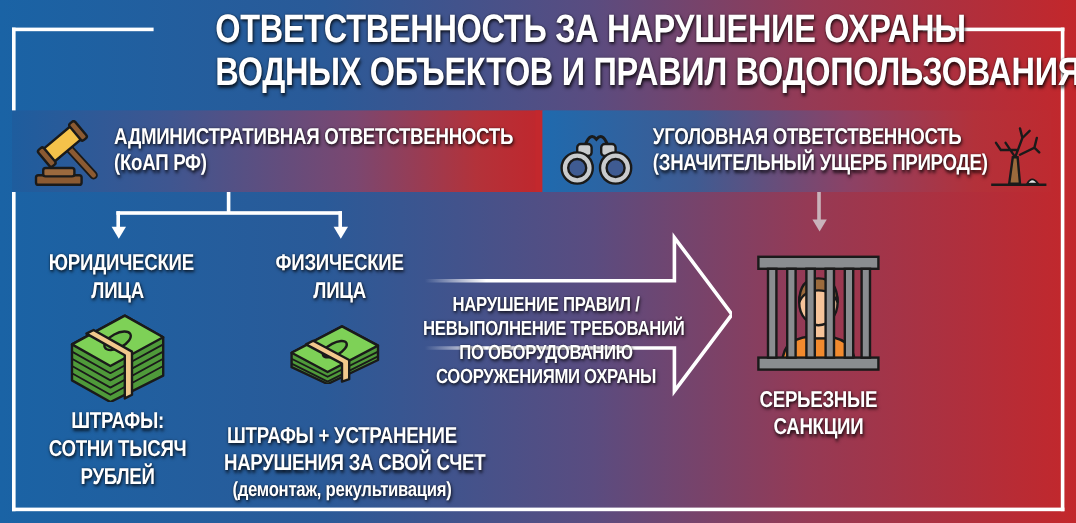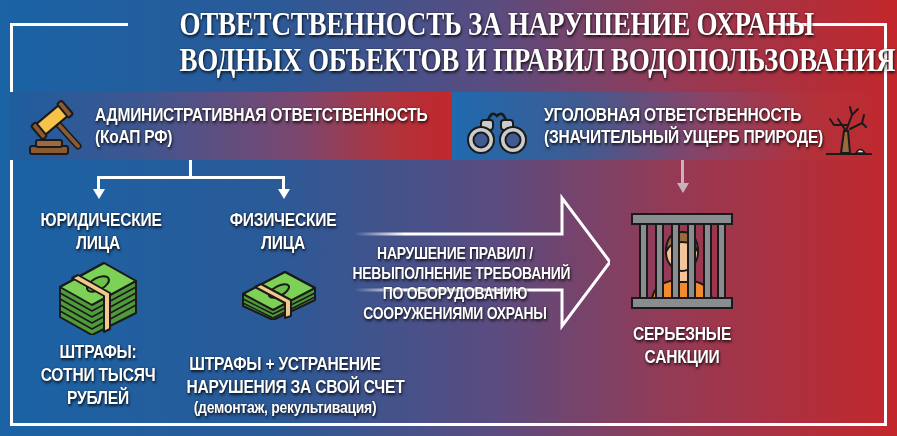--- a/index.html
+++ b/index.html
@@ -16,21 +16,21 @@
     letter-spacing: -0.3px;
     text-shadow: 1px 2px 3px rgba(0,0,0,0.75), 0 0 2px rgba(0,0,0,0.5);
     transform: scaleX(0.82);
     transform-origin: center;
     white-space: nowrap;
   }
   
   .frame-line { position: absolute; background: #ffffff; }
   
   .title {
-    position: absolute; left: 120px; top: 6px; width: 660px; text-align: left; font-family: Liberation Serif, serif;
+    position: absolute; left: 120px; top: 6px; width: 660px; text-align: left;
   }
   .title .line {
     display: block; font-size: 33px; line-height: 36px;
   }
   
   .band {
     position: absolute; top: 92px; height: 68px;
   }
   .band-admin {
     left: 10px; width: 440px;

